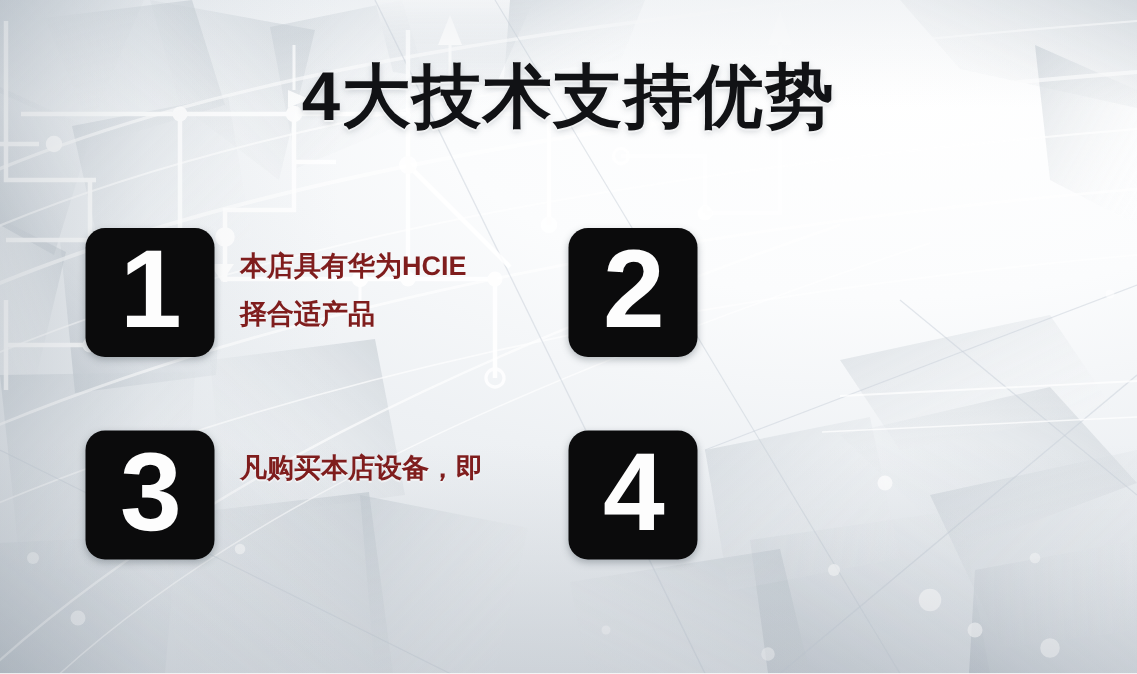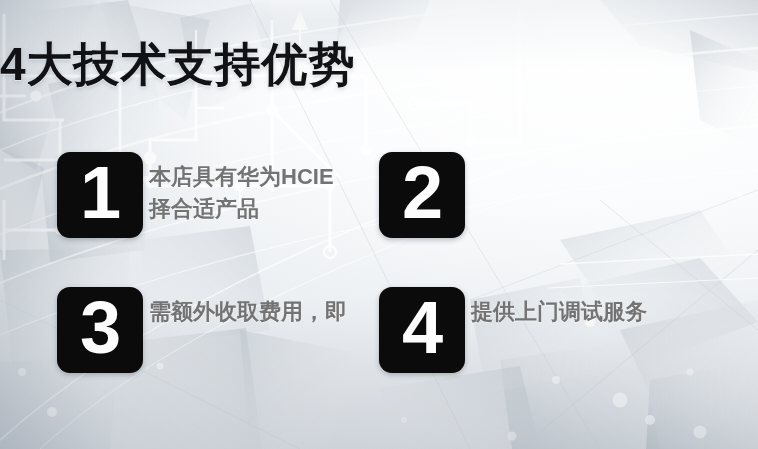--- a/index.html
+++ b/index.html
@@ -31,20 +31,21 @@
     background:
       linear-gradient(90deg, rgba(150,160,170,.30) 0%, rgba(180,190,198,.10) 13%, rgba(255,255,255,0) 30%),
       linear-gradient(0deg, rgba(140,150,162,.26) 0%, rgba(255,255,255,0) 34%),
       linear-gradient(180deg, rgba(190,200,210,.18) 0%, rgba(255,255,255,0) 16%);
   }
 
   
   #title {
     position:absolute;
     left:0; right:0; top:36px;
+    text-align:center;
     font-size:46px;
     line-height:56px;
     font-weight:bold;
     color:#111215;
     letter-spacing:1px;
     white-space:nowrap;
     text-shadow:0 1px 0 rgba(255,255,255,.55), 0 2px 4px rgba(110,120,130,.30);
   }
 
   
@@ -77,26 +78,26 @@
     color:#fdfdfd;
     font-size:74px;
     line-height:74px;
     font-weight:bold;
     font-family:"Liberation Sans","DejaVu Sans",sans-serif;
     margin-top:-4px;
     letter-spacing:-1px;
   }
 
   .item-text {
-    margin-left:6px;
+    margin-left:17px;
     padding-top:9px;
-    font-size:22px;
+    font-size:18px;
     line-height:32px;
     font-weight:bold;
-    color:#737373;
+    color:#7f1d1d;
     white-space:nowrap;
     text-shadow:0 1px 0 rgba(255,255,255,.5);
   }
   .item-text .ln { display:block; }
 </style>
 </head>
 <body>
 
 <div id="poster">
 
@@ -266,27 +267,26 @@
       <div class="badge">
         <span class="badge-num">2</span>
       </div>
     </div>
 
     <div class="item r1 c0">
       <div class="badge">
         <span class="badge-num">3</span>
       </div>
       <div class="item-text">
-        <span class="ln">需额外收取费用，即</span>
+        <span class="ln">凡购买本店设备，即</span>
       </div>
     </div>
 
     <div class="item r1 c1">
       <div class="badge">
         <span class="badge-num">4</span>
       </div>
       <div class="item-text">
-        <span class="ln">提供上门调试服务</span>
       </div>
     </div>
 
   </div>
 </div>
 
 </body></html>

